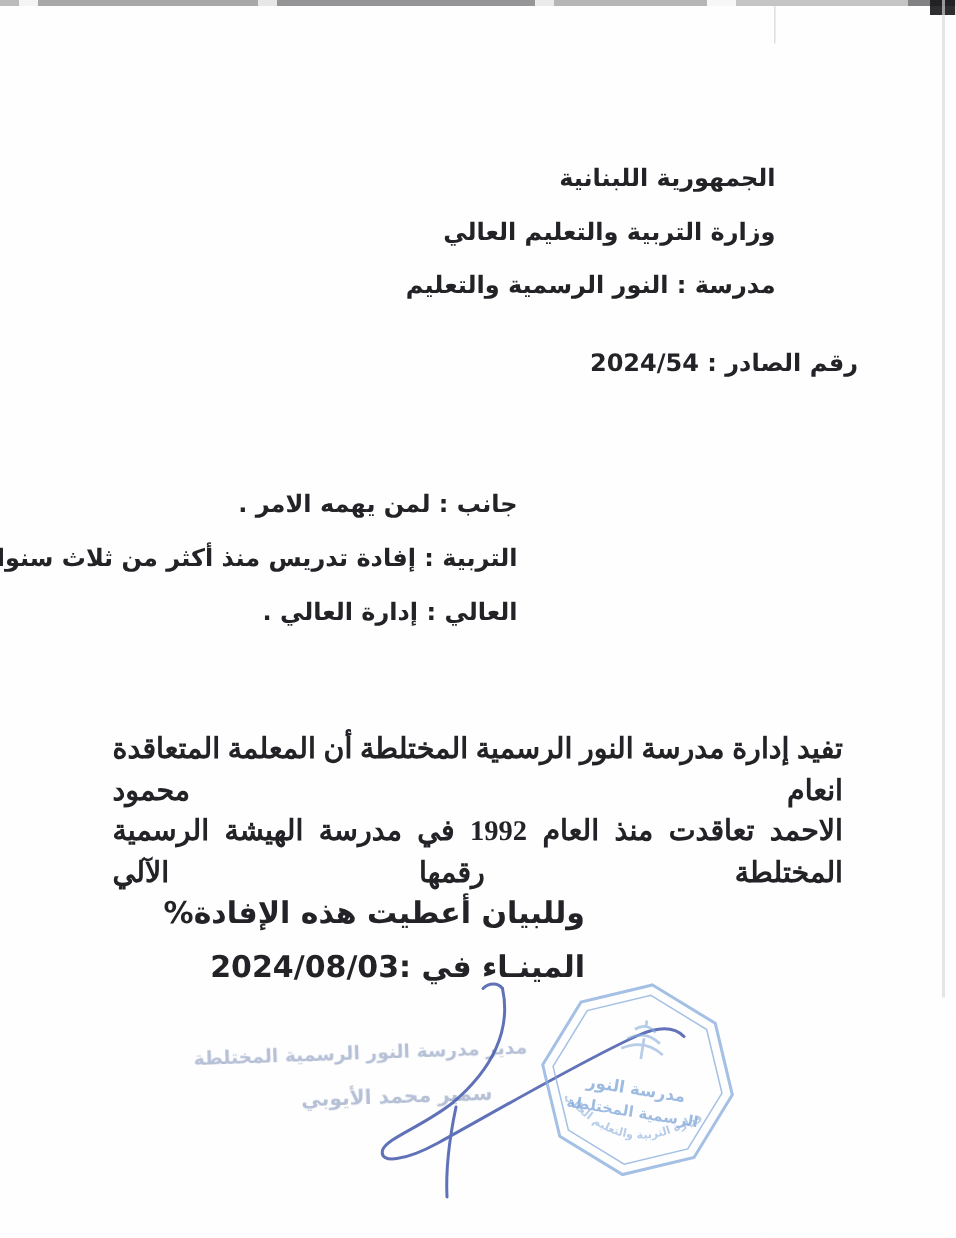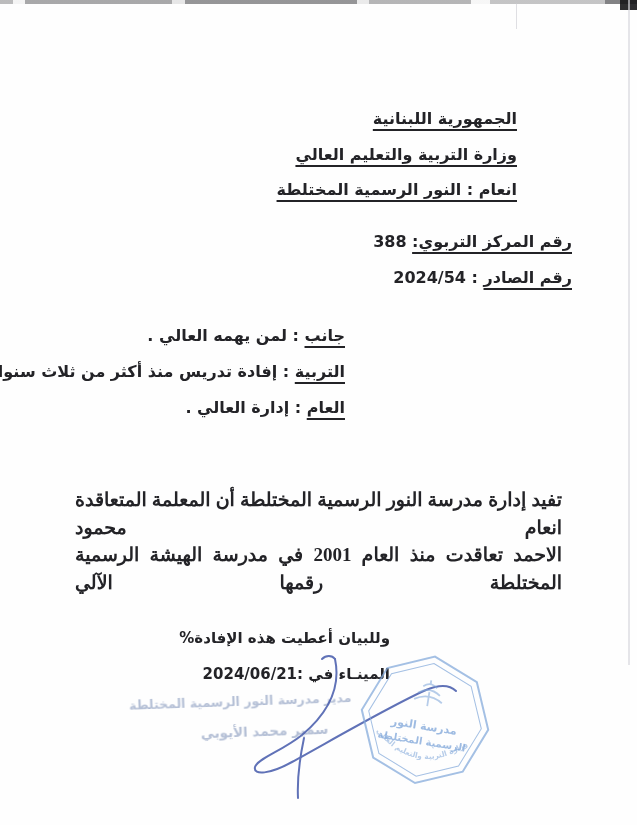--- a/index.html
+++ b/index.html
@@ -30,30 +30,30 @@
   .scan-vline{
     position:absolute;top:0;right:7px;width:2px;height:665px;
     background:#d7d7dd;opacity:.65;
   }
   .scan-vline-short{
     position:absolute;top:3px;right:120px;width:1px;height:26px;
     background:#c9c9d0;opacity:.6;
   }
   
   .tblock{position:absolute;direction:rtl;text-align:right;white-space:nowrap;}
-  .u{text-decoration:underline;text-decoration-thickness:1.5px;text-underline-offset:5px;}
+  .u{text-decoration-thickness:1.5px;text-underline-offset:5px;}
   .letterhead{top:101px;right:120px;font-size:16px;line-height:35.5px;}
   .refblock{top:224px;right:65px;font-size:16px;line-height:36px;}
   .addressing{top:318px;right:292px;font-size:16px;line-height:36px;}
   .bodyblock{
     top:486px;right:75px;width:487px;
     font-size:19px;line-height:27.5px;white-space:normal;font-family:Liberation Serif, serif;
   }
   .body-line{text-align:justify;text-align-last:justify;}
-  .closing{top:620px;right:247px;font-size:15px;line-height:36px;}
+  .closing{top:590px;right:247px;font-size:20px;line-height:36px;}
   
   .director-stamp{
     position:absolute;top:686px;left:176px;width:176px;
     direction:rtl;text-align:center;
     color:rgba(120,140,180,.55);
     transform:rotate(-2deg);
     filter:blur(0.5px);
     font-size:12.5px;line-height:30px;font-weight:700;
     white-space:nowrap;
   }
@@ -66,42 +66,41 @@
 <div class="page">
 
   <div class="scan-top"></div>
   <div class="scan-corner"></div>
   <div class="scan-vline"></div>
   <div class="scan-vline-short"></div>
 
   <div class="tblock letterhead">
     <div class="u">الجمهورية اللبنانية</div>
     <div class="u">وزارة التربية والتعليم العالي</div>
-    <div class="u">انعام : النور الرسمية المختلطة</div>
+    <div class="u">مدرسة : النور الرسمية والتعليم</div>
   </div>
 
   <div class="tblock refblock">
-    <div><span class="u">رقم المركز التربوي:</span><span> 388</span></div>
     <div><span class="u">رقم الصادر</span><span> : 2024/54</span></div>
   </div>
 
   <div class="tblock addressing">
-    <div><span class="u">جانب</span><span> : لمن يهمه العالي .</span></div>
+    <div><span class="u">جانب</span><span> : لمن يهمه الامر .</span></div>
     <div><span class="u">التربية</span><span> : إفادة تدريس منذ أكثر من ثلاث سنوات .</span></div>
-    <div><span class="u">العام</span><span> : إدارة العالي .</span></div>
+    <div><span class="u">العالي</span><span> : إدارة العالي .</span></div>
   </div>
 
   <div class="tblock bodyblock">
     <div class="body-line">تفيد إدارة مدرسة النور الرسمية المختلطة أن المعلمة المتعاقدة انعام محمود</div>
-    <div class="body-line">الاحمد تعاقدت منذ العام 2001 في مدرسة الهيشة الرسمية المختلطة رقمها الآلي</div>
+    <div class="body-line">الاحمد تعاقدت منذ العام 1992 في مدرسة الهيشة الرسمية المختلطة رقمها الآلي</div>
   </div>
 
   <div class="tblock closing">
     <div>وللبيان أعطيت هذه الإفادة%</div>
-    <div>المينـاء في :2024/06/21</div>
+    <div>المينـاء في :2024/08/03</div>
   </div>
 
   <div class="director-stamp">
     <div class="l1">مدير مدرسة النور الرسمية المختلطة</div>
     <div class="l2">سمير محمد الأيوبي</div>
   </div>
 
   <svg class="ink" style="left:240px;top:645px;" width="230" height="158" viewBox="0 0 230 158">
     <g fill="none" stroke="#4b5fae" stroke-width="2" stroke-linecap="round" opacity="0.88">
       <path d="M 95,14 C 101,42 88,68 62,90 C 42,106 17,114 15,122 C 13,131 30,129 52,117 C 92,95 152,60 186,45 C 200,39 210,40 216,46"></path>

